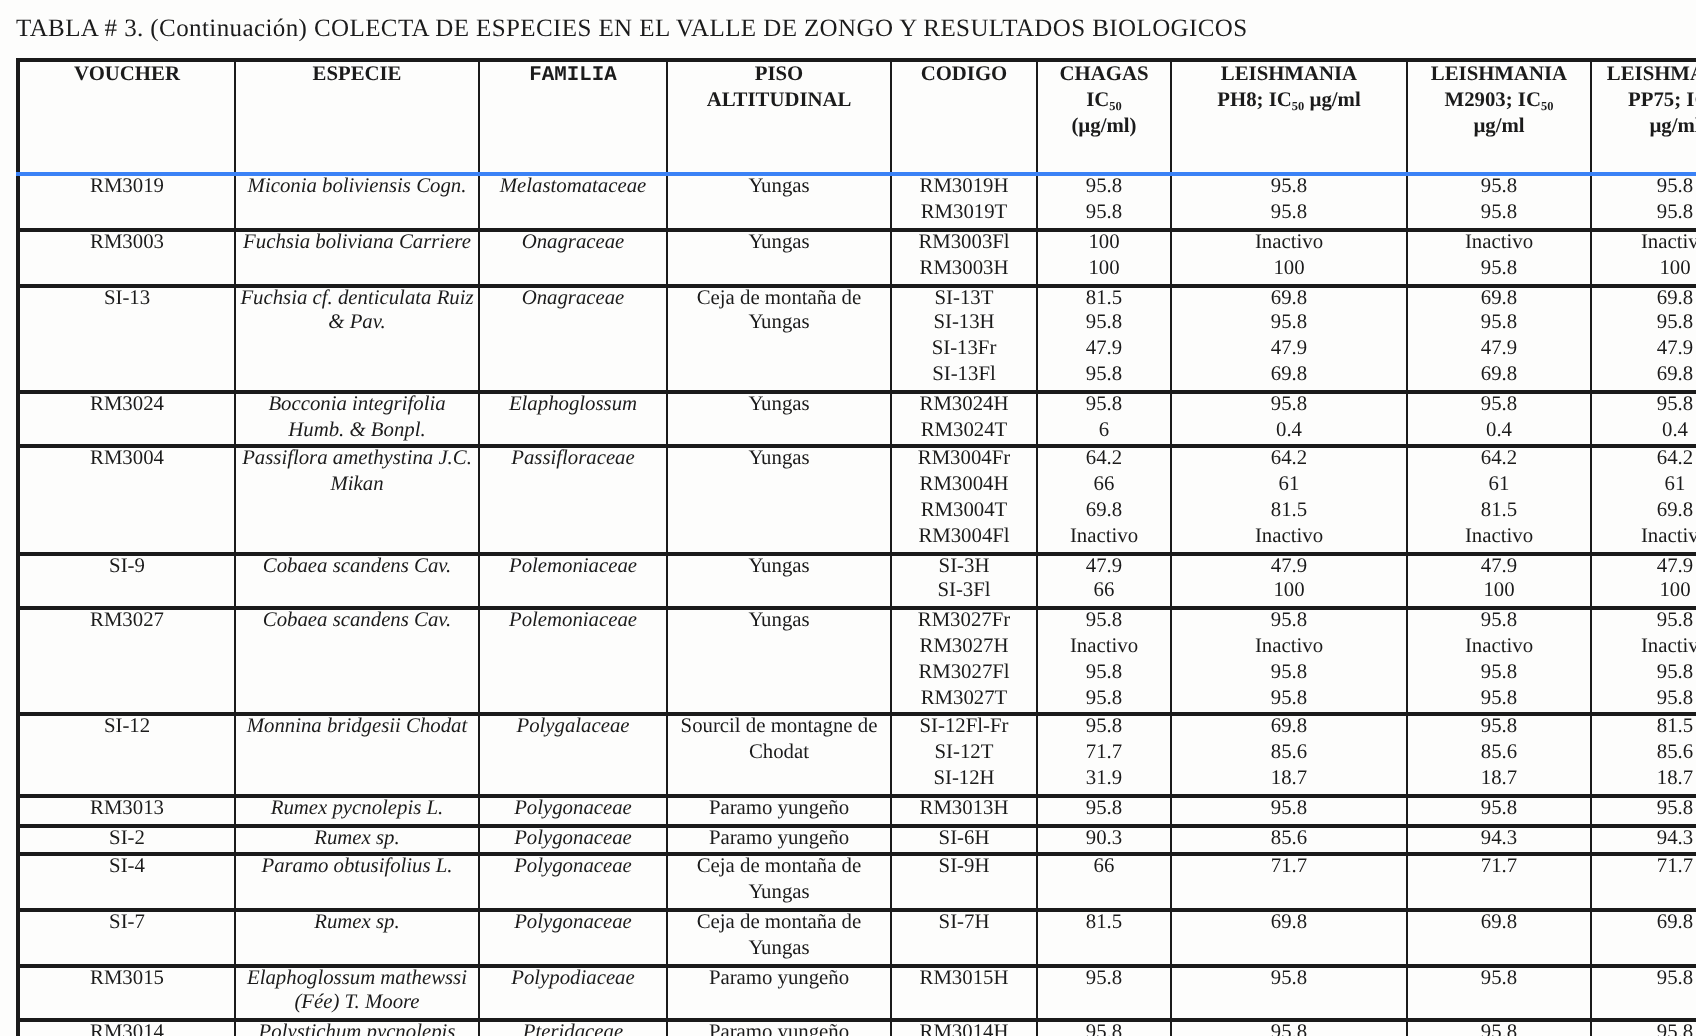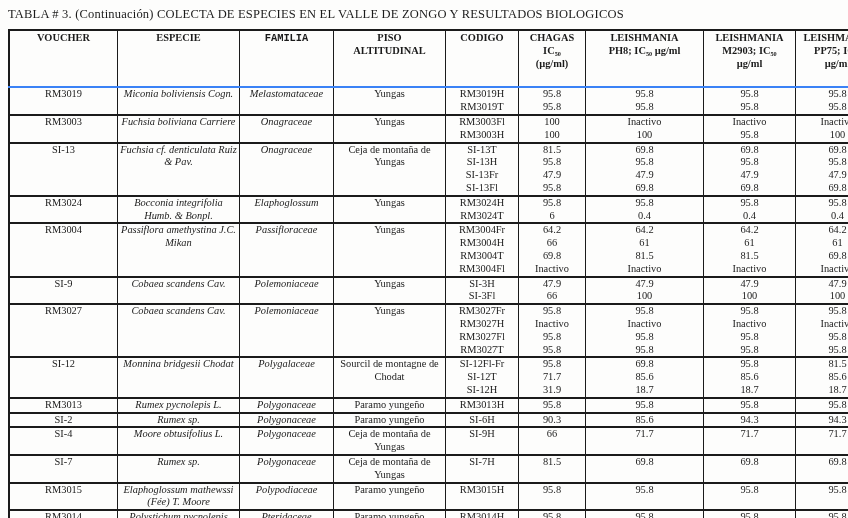--- a/index.html
+++ b/index.html
@@ -294,21 +294,21 @@
           <td rowspan="1" class="col-familia">Polygonaceae</td>
           <td rowspan="1" class="col-piso">Paramo yungeño</td>
           <td class="col-codigo">SI-6H</td>
           <td class="col-value">90.3</td>
           <td class="col-value">85.6</td>
           <td class="col-value">94.3</td>
           <td class="col-value">94.3</td>
         </tr>
         <tr class="group-start">
           <td rowspan="1" class="col-voucher">SI-4</td>
-          <td rowspan="1" class="col-especie">Moore obtusifolius L.</td>
+          <td rowspan="1" class="col-especie">Paramo obtusifolius L.</td>
           <td rowspan="1" class="col-familia">Polygonaceae</td>
           <td rowspan="1" class="col-piso">Ceja de montaña de Yungas</td>
           <td class="col-codigo">SI-9H</td>
           <td class="col-value">66</td>
           <td class="col-value">71.7</td>
           <td class="col-value">71.7</td>
           <td class="col-value">71.7</td>
         </tr>
         <tr class="group-start">
           <td rowspan="1" class="col-voucher">SI-7</td>

